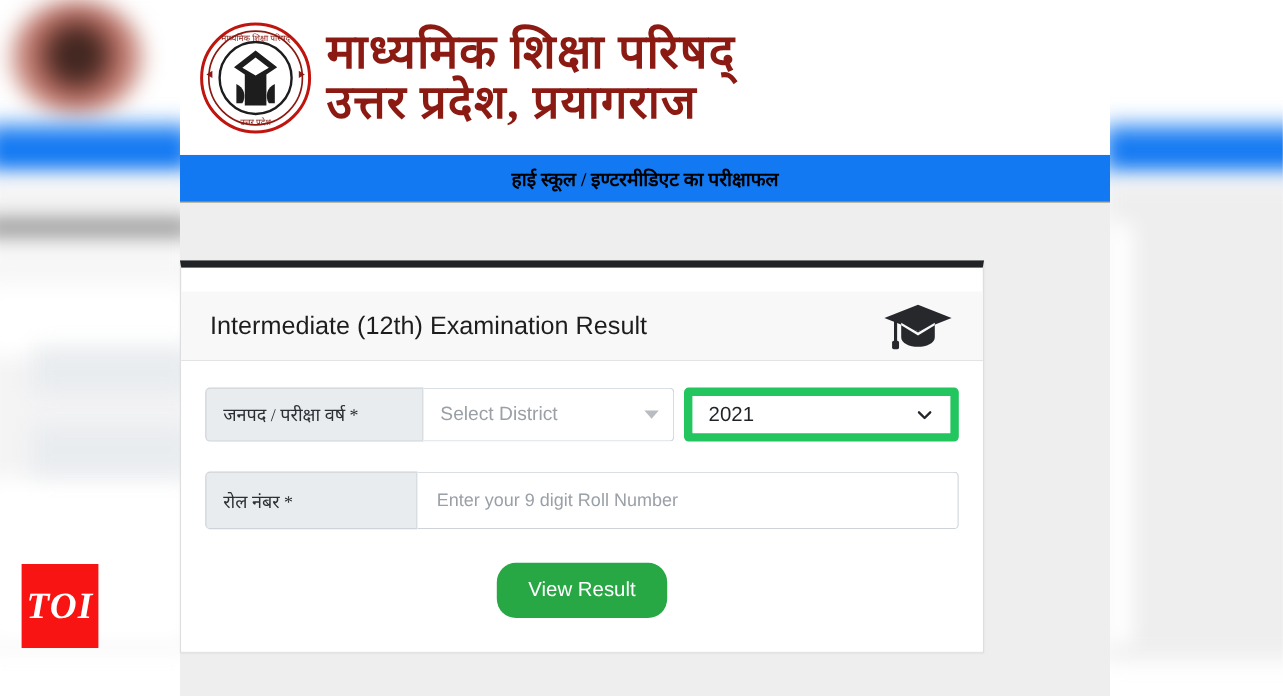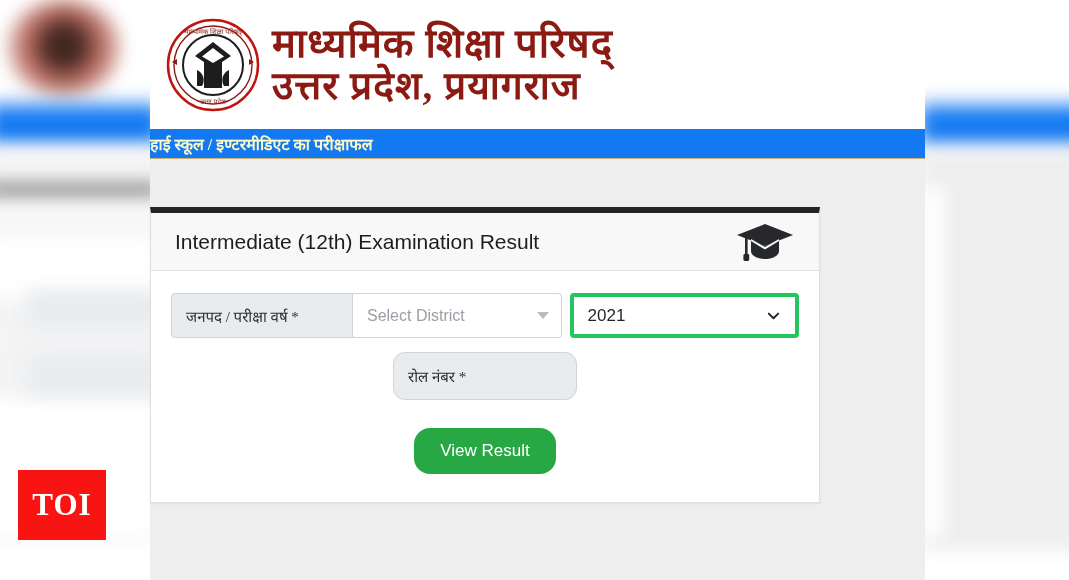--- a/index.html
+++ b/index.html
@@ -75,64 +75,65 @@
     margin-left: 10px; color: #8b1a12;
     font-family: "Liberation Serif", serif;
     font-weight: 700; line-height: 1.06;
     letter-spacing: 1px;
   }
   .header-hindi .l1 { font-size: 40px; }
   .header-hindi .l2 { font-size: 39px; }
 
   
   .blue-banner {
-    height: 30px; background: #1379f2;
-    display: flex; align-items: center; 
-    color: #fef9c3; font-size: 16px; font-weight: 700;
+    height: 40px; background: #1379f2;
+    display: flex; align-items: center; justify-content: center;
+    color: #000000; font-size: 16px; font-weight: 700;
     font-family: "Liberation Serif", serif;
     border-bottom: 1px solid #c9b07a;
   }
 
   .page-body { background: #eeeeef; height: 441px; padding-top: 48px; }
 
   
   .card {
     margin-left: 0; width: 670px;
     background: #ffffff;
     border: 1px solid #dedede;
     border-top: 6px solid #222326;
     box-shadow: 0 1px 2px rgba(0,0,0,.06);
   }
   .card-header {
     background: #f8f8f9;
     border-bottom: 1px solid #e3e3e4;
     height: 58px;
     display: flex; align-items: center; justify-content: space-between;
     padding: 0 24px 0 24px;
+    margin-top: 20px;
   }
   .card-title { font-size: 21px; color: #1d1d1f; font-weight: 400; }
   .cap-icon { width: 60px; height: 42px; }
   .cap-icon svg { display:block; }
 
   .card-body { padding: 22px 20px 28px 20px; background:#ffffff; }
 
-  .form-row { display: flex; margin-bottom: 14px; justify-content: center; }
+  .form-row { display: flex; margin-bottom: 25px; }
 
   .field-label {
     background: #e9ecef;
     border: 1px solid #ced4da;
     border-radius: 4px 0 0 4px;
     display: flex; align-items: center;
     padding: 0 14px;
     font-size: 15px; color: #2b2f33;
     font-family: "Liberation Serif", serif;
     white-space: nowrap;
   }
   .row1 .field-label { width: 184px; height: 45px; }
-  .row2 .field-label { width: 184px; height: 48px; border-radius: 12px; }
+  .row2 .field-label { width: 184px; height: 48px; }
 
   .district-select {
     width: 211px; height: 45px;
     border: 1px solid #ced4da; border-left: none;
     border-radius: 0 4px 4px 0;
     background: #ffffff;
     display: flex; align-items: center; justify-content: space-between;
     padding: 0 12px 0 14px;
     color: #9aa0a6; font-size: 16px;
   }
@@ -140,21 +141,21 @@
     width: 0; height: 0;
     border-left: 6px solid transparent;
     border-right: 6px solid transparent;
     border-top: 7px solid #b9bcc0;
     margin-left: 8px;
   }
 
   .year-select {
     margin-left: 8px;
     width: 232px; height: 45px;
-    border: 4px solid #22c55e; border-radius: 4px;
+    border: 7px solid #22c55e; border-radius: 4px;
     background: #ffffff;
     display: flex; align-items: center; justify-content: space-between;
     padding: 0 14px;
     color: #1f2328; font-size: 17px;
   }
   .chev { width: 15px; height: 15px; }
 
   .roll-input {
     flex: 1; height: 48px;
     border: 1px solid #ced4da; border-left: none;
@@ -170,24 +171,24 @@
     background: #28a745; color: #ffffff;
     border: none; border-radius: 16px;
     padding: 13px 26px; font-size: 17px;
     cursor: pointer;
     font-family: "Liberation Sans", sans-serif;
   }
 
   
   .toi {
     position: absolute; left: 18px; top: 470px;
-    width: 88px; height: 70px; background: #f71413;
+    width: 64px; height: 70px; background: #f71413;
     display: flex; align-items: center; justify-content: center;
     color: #ffffff; font-family: "Liberation Serif", serif;
-    font-weight: 700; font-size: 31px; letter-spacing: 1px;
+    font-weight: 700; font-size: 31px; letter-spacing: 1px; font-style: italic;
   }
 </style>
 </head>
 <body>
 
 <div id="root">
 
   <div class="blur-layer bg-left-logo">
     <div class="ring"></div>
   </div>
@@ -263,20 +264,23 @@
               <span class="chev">
                 <svg viewBox="0 0 16 16" width="15" height="15" xmlns="http://www.w3.org/2000/svg">
                   <path d="M3 6 L8 11 L13 6" fill="none" stroke="#23272b" stroke-width="2.1" stroke-linecap="round" stroke-linejoin="round"></path>
                 </svg>
               </span>
             </div>
           </div>
 
           <div class="form-row row2">
             <div class="field-label">रोल नंबर *</div>
+            <div class="roll-input">
+              <span>Enter your 9 digit Roll Number</span>
+            </div>
           </div>
 
           <div class="btn-wrap">
             <button class="view-btn">View Result</button>
           </div>
 
         </div>
       </div>
     </div>
   </div>

